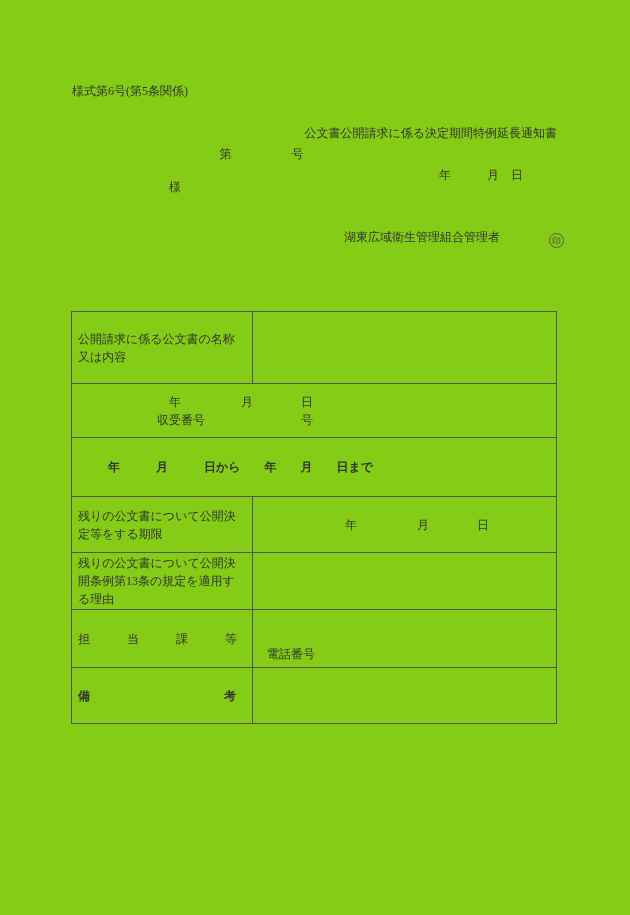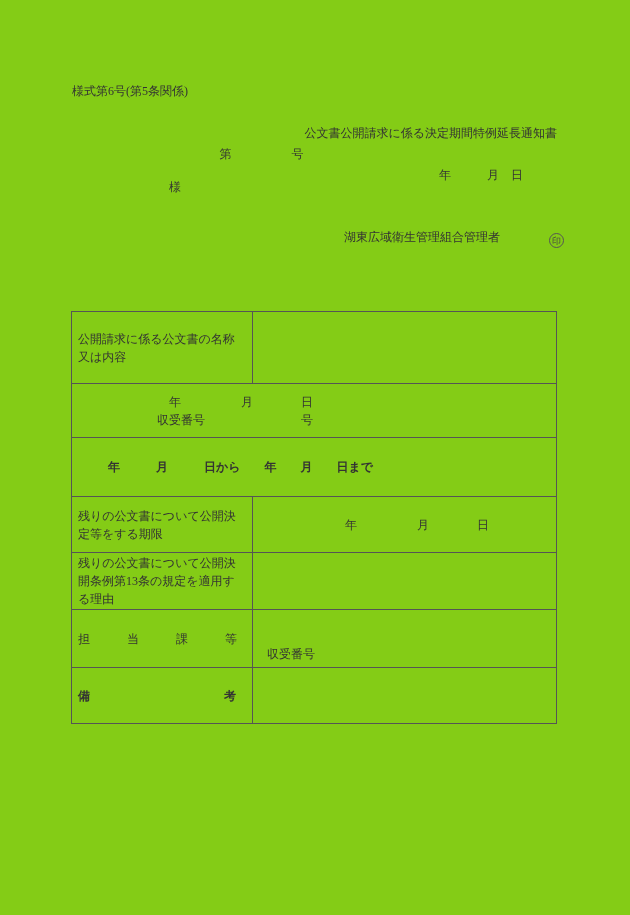--- a/index.html
+++ b/index.html
@@ -123,21 +123,21 @@
 開条例第13条の規定を適用す
 る理由</span>
       </div>
       <div class="t-value"></div>
     </div>
 
     <div class="t-row r6">
       <div class="t-label">
         <span>担当課等</span>
       </div>
-      <div class="t-value v6">収受番号</div>
+      <div class="t-value v6">電話番号</div>
     </div>
 
     <div class="t-row r7">
       <div class="t-label">
         <span>備考</span>
       </div>
       <div class="t-value"></div>
     </div>
 
   </div>

